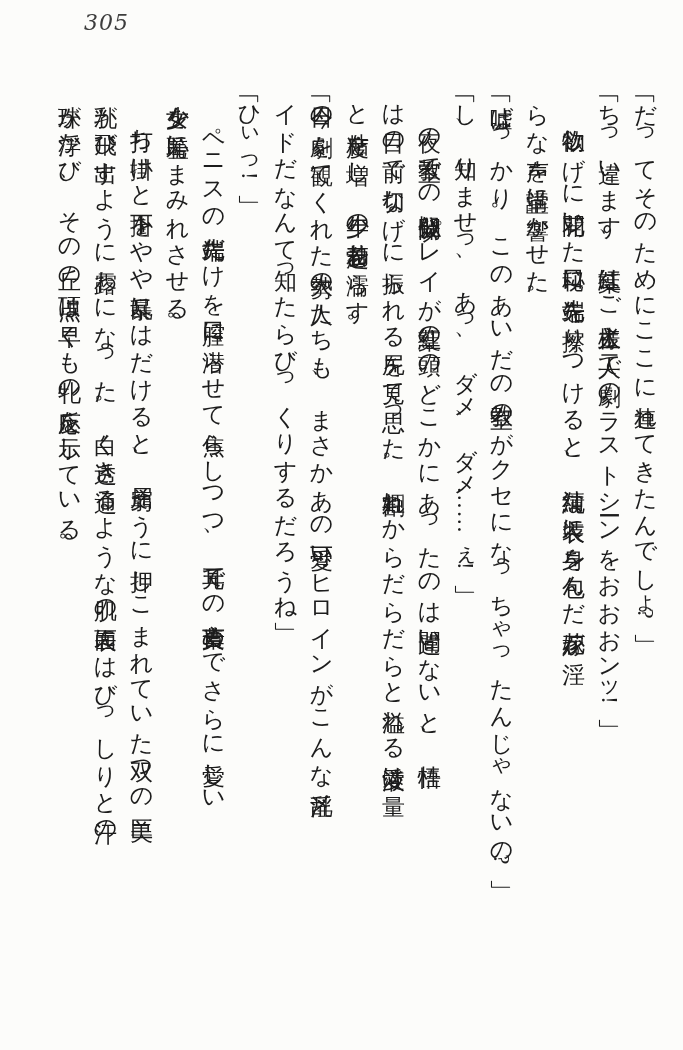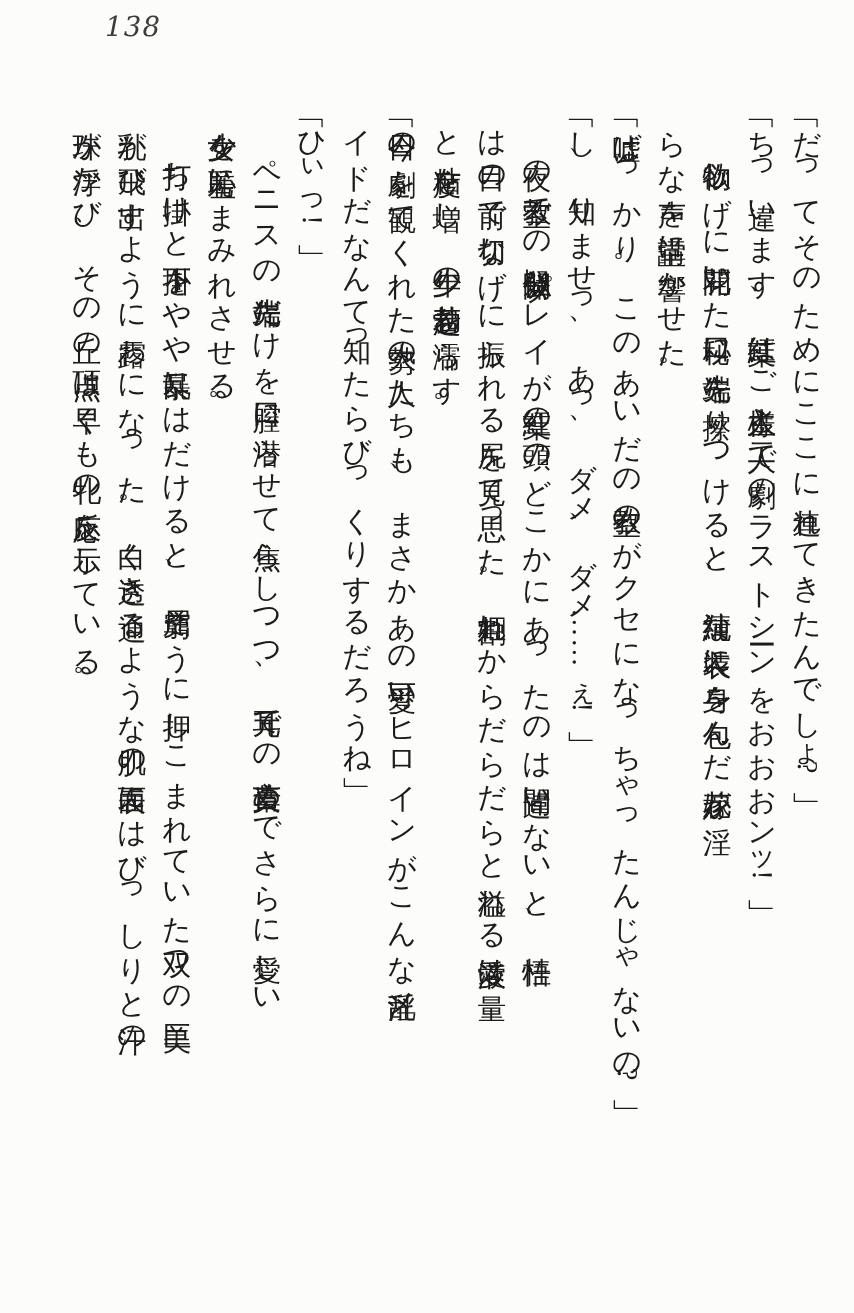--- a/index.html
+++ b/index.html
@@ -48,21 +48,21 @@
   }
   .tline.indent {
     padding-top: 24px;
     height: 916px;
   }
 </style>
 </head>
 <body>
 
 <div class="book-page">
-  <div class="page-number">138</div>
+  <div class="page-number">305</div>
   <div class="text-block" id="text-block">
       <div class="tline">「だってそのためにここに連れてきたんでしょ?」</div>
       <div class="tline">「ちっ違います、紅葉はご主人様と二人で劇のラストシーンをおおおンッ!」</div>
       <div class="tline indent">物欲しげに花開いた秘口に先端を擦りつけると、清純な衣装に身を包んだ花嫁が淫</div>
       <div class="tline">らな声を講堂に響かせた。</div>
       <div class="tline">「嘘ばっかり。このあいだの教室のがクセになっちゃったんじゃないの?」</div>
       <div class="tline">「し、知りませっ、あっ、ダメ、ダメ……ぇ!」</div>
       <div class="tline indent">夜の教室での疑似公開プレイが紅葉の頭のどこかにあったのは間違いないと、桂悟</div>
       <div class="tline">は目の前で切なげに振られる尻を見て思った。姫割れからだらだらと溢れる愛液は量</div>
       <div class="tline">と粘度を増し、少年の若勃起を濡らす。</div>

